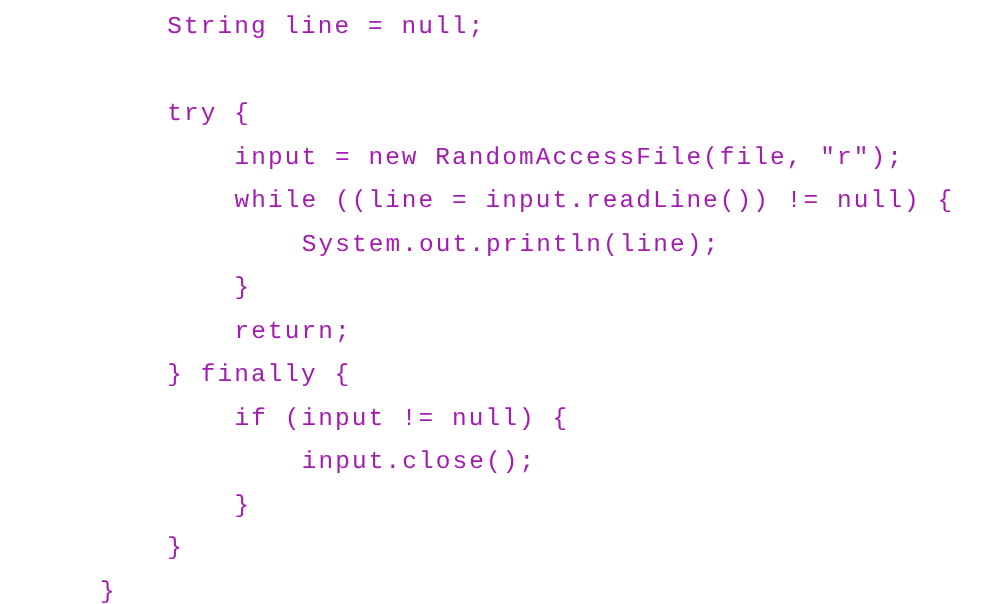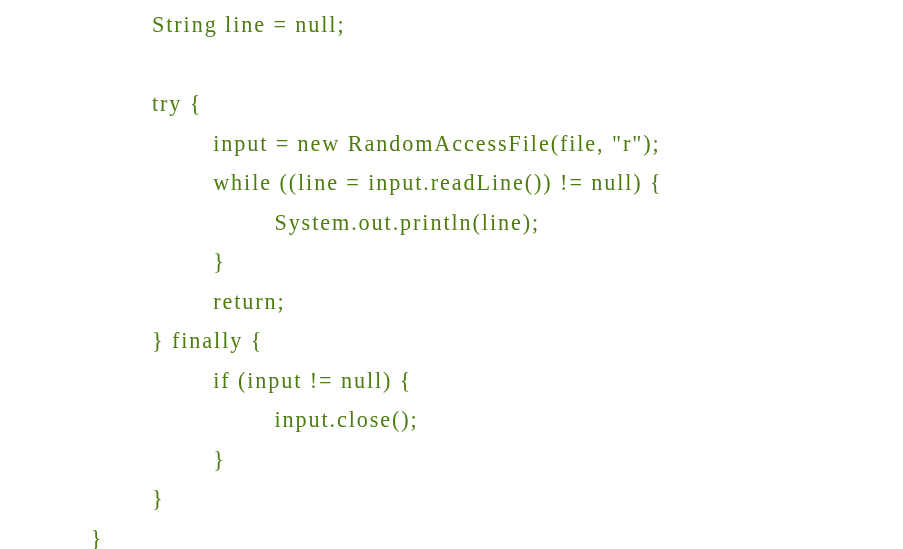--- a/index.html
+++ b/index.html
@@ -26,25 +26,25 @@
     top: 0;
     width: 903px;
     height: 549px;
     margin: 0;
     padding: 0;
   }
   .code-line {
     position: absolute;
     left: 0;
     white-space: pre;
-    font-family: Liberation Serif, serif;
+    font-family: Liberation Mono, monospace;
     font-size: 22.2px;
     line-height: 39.5px;
     letter-spacing: 1.9px;
-    color: #4d7c0f;
+    color: #a21caf;
     -webkit-font-smoothing: antialiased;
   }
 </style>
 </head>
 <body>
 
 <div id="page" style="background: rgb(255, 255, 255);">
   <pre id="code-listing" style="color: rgb(60, 60, 60);"><div class="code-line" style="left: 152px; top: 5px;">String line = null;</div><div class="code-line" style="left: 152px; top: 84px;">try {</div><div class="code-line" style="left: 213.2px; top: 123.5px;">input = new RandomAccessFile(file, "r");</div><div class="code-line" style="left: 213.2px; top: 163px;">while ((line = input.readLine()) != null) {</div><div class="code-line" style="left: 274.4px; top: 202.5px;">System.out.println(line);</div><div class="code-line" style="left: 213.2px; top: 242px;">}</div><div class="code-line" style="left: 213.2px; top: 281.5px;">return;</div><div class="code-line" style="left: 152px; top: 321px;">} finally {</div><div class="code-line" style="left: 213.2px; top: 360.5px;">if (input != null) {</div><div class="code-line" style="left: 274.4px; top: 400px;">input.close();</div><div class="code-line" style="left: 213.2px; top: 439.5px;">}</div><div class="code-line" style="left: 152px; top: 479px;">}</div><div class="code-line" style="left: 90.8px; top: 518.5px;">}</div></pre>
 </div>
 

